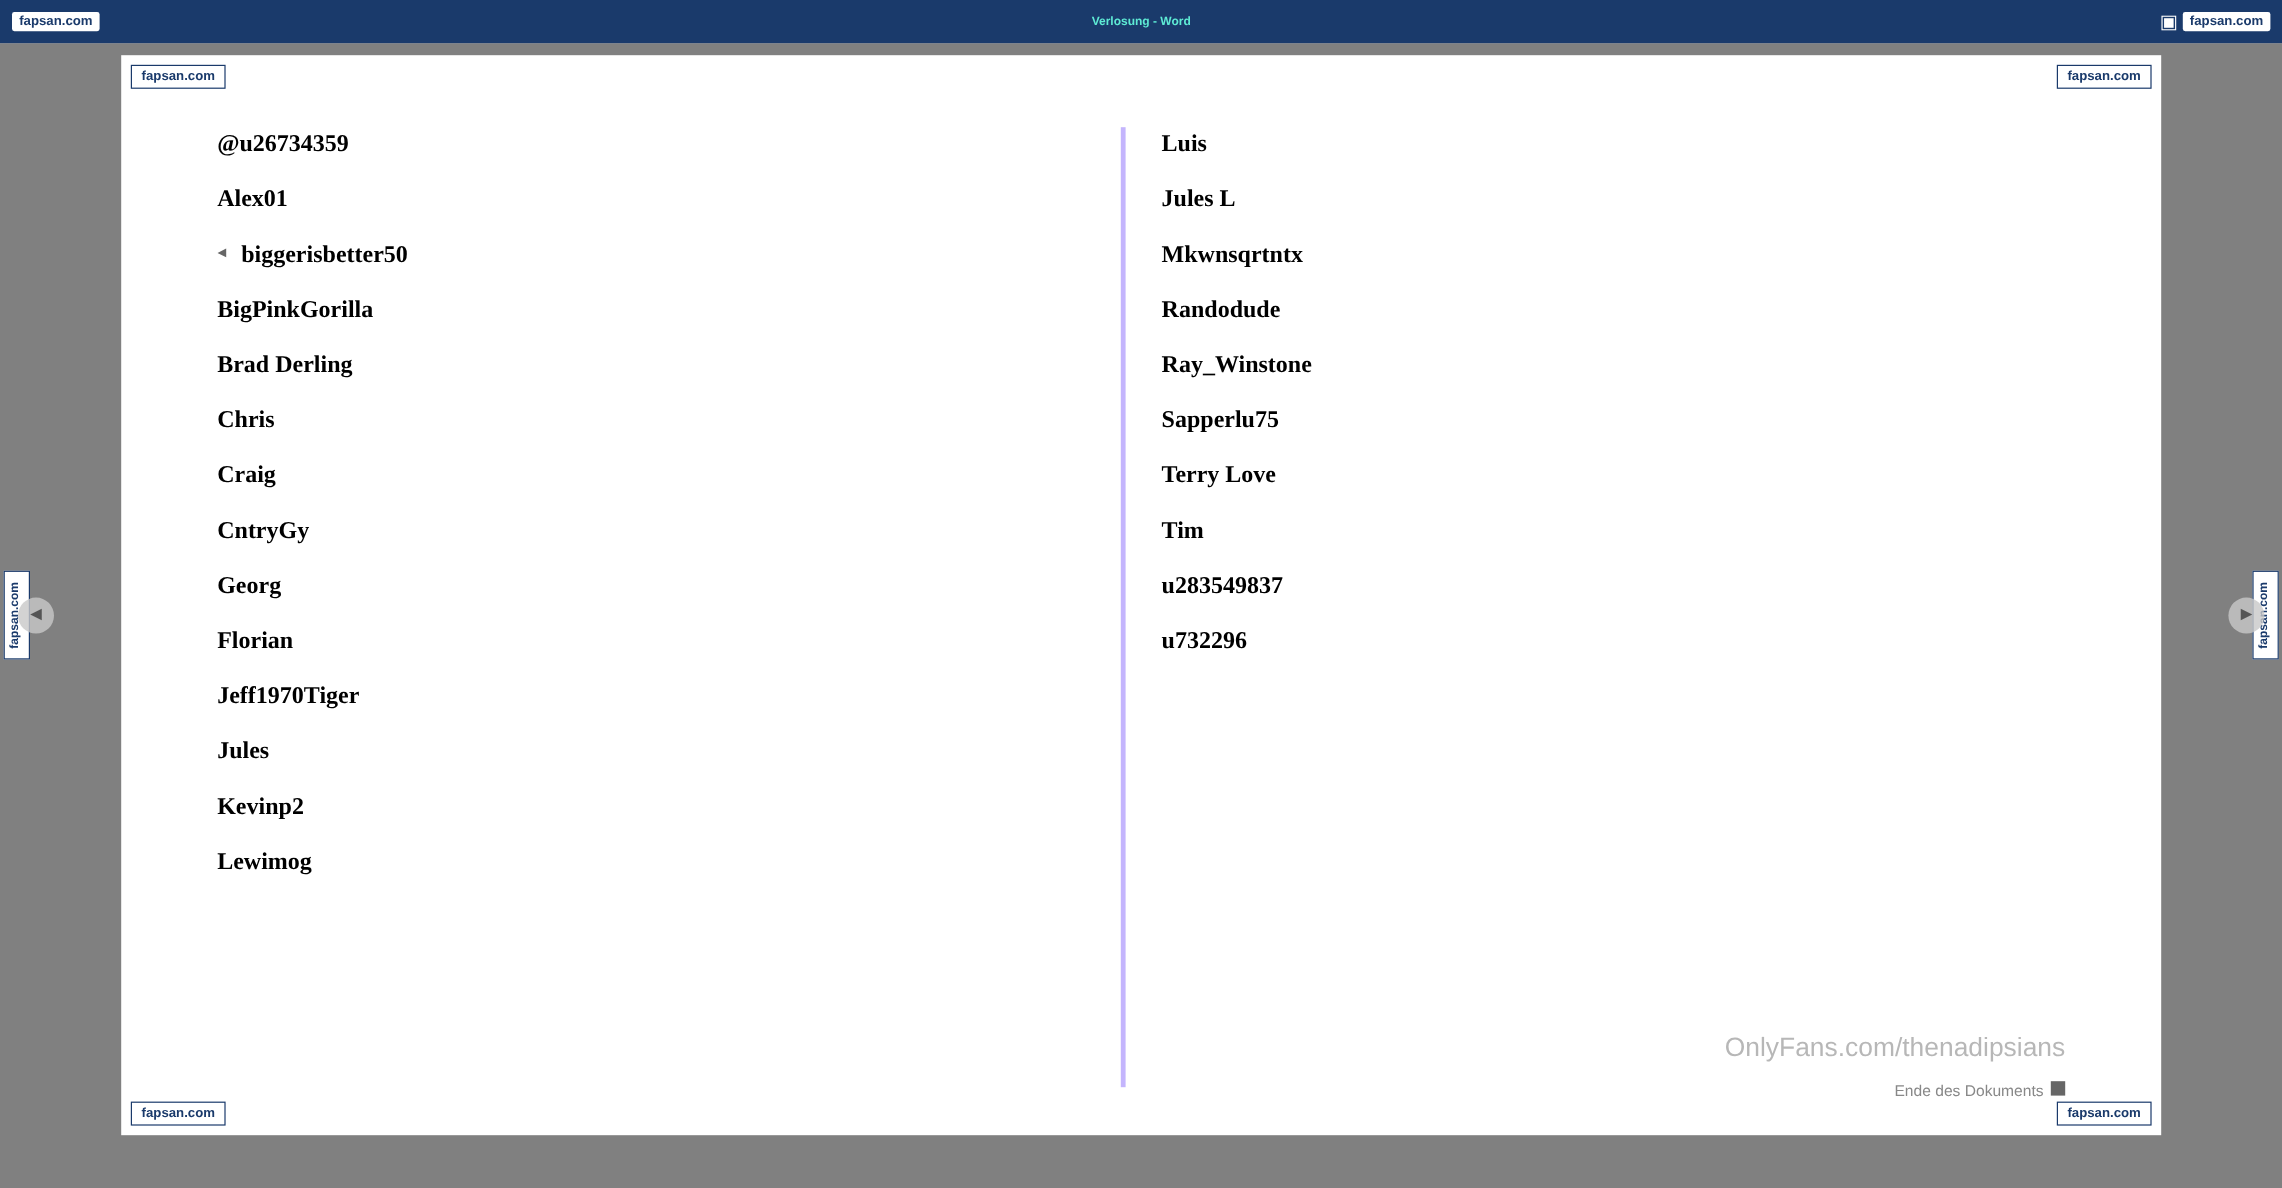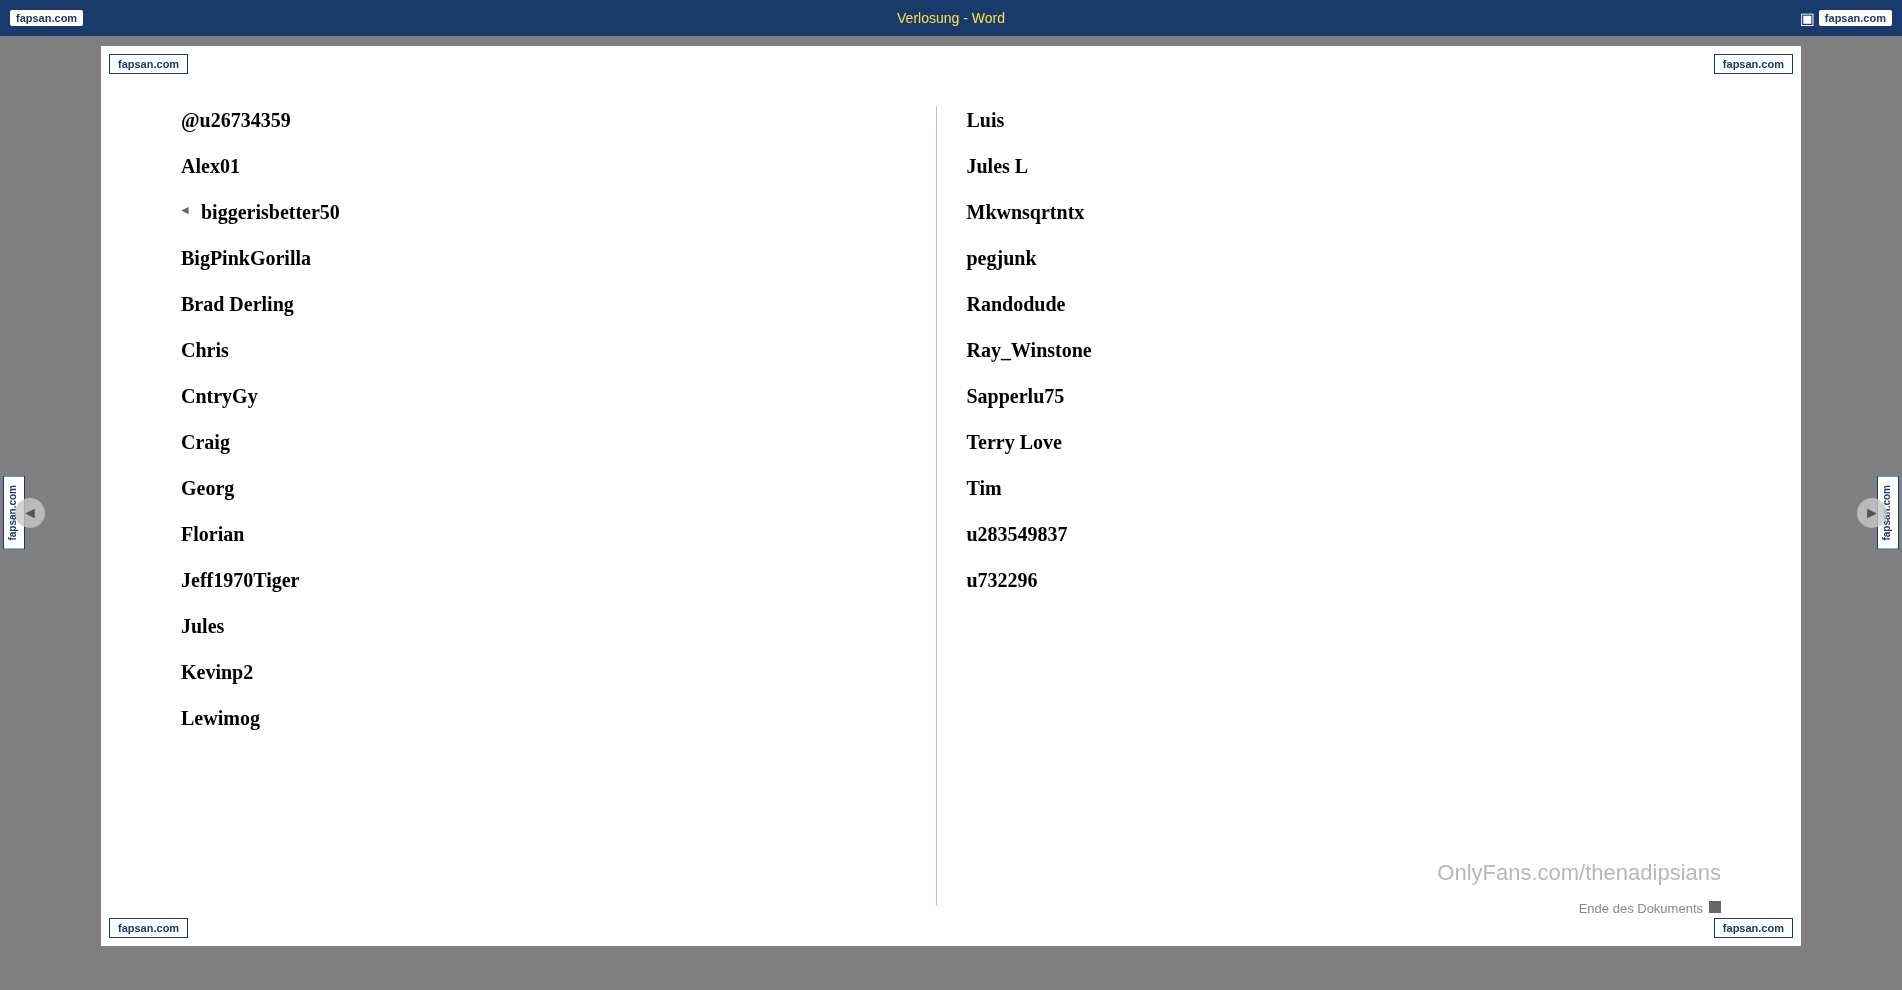--- a/index.html
+++ b/index.html
@@ -23,23 +23,24 @@
       height: 36px;
       background: #1a3a6b;
       display: flex;
       align-items: center;
       justify-content: center;
       position: relative;
       z-index: 10;
     }
 
     .title-bar-center {
-      color: #fde047;
-      font-family: Arial, sans-serif;
-      font-size: 14px;
+      color: #5eead4;
+      font-family: Arial, sans-serif;
+      font-size: 10px;
+      font-weight: bold;
     }
 
     .title-bar-watermark-left {
       position: absolute;
       left: 10px;
       display: flex;
       align-items: center;
       gap: 4px;
     }
 
@@ -192,21 +193,21 @@
     }
 
     .column {
       flex: 1;
       padding-right: 30px;
     }
 
     .column-right {
       flex: 1;
       padding-left: 30px;
-      border-left: 1px solid #c4b5fd;
+      border-left: 4px solid #c4b5fd;
     }
 
     .name-item {
       font-family: 'Times New Roman', Times, serif;
       font-size: 20px;
       font-weight: bold;
       color: #000;
       margin-bottom: 18px;
       line-height: 1.4;
     }
@@ -295,34 +296,33 @@
     <div class="corner-watermark corner-bottom-right">fapsan.com</div>
 
     <div class="columns-container">
       <div class="column" id="column-left">
           <div class="name-item">@u26734359</div>
           <div class="name-item">Alex01</div>
           <div class="name-item name-item-indent">biggerisbetter50</div>
           <div class="name-item">BigPinkGorilla</div>
           <div class="name-item">Brad Derling</div>
           <div class="name-item">Chris</div>
+          <div class="name-item">Craig</div>
           <div class="name-item">CntryGy</div>
-          <div class="name-item">Craig</div>
           <div class="name-item">Georg</div>
           <div class="name-item">Florian</div>
           <div class="name-item">Jeff1970Tiger</div>
           <div class="name-item">Jules</div>
           <div class="name-item">Kevinp2</div>
           <div class="name-item">Lewimog</div>
         </div>
       <div class="column column-right" id="column-right">
           <div class="name-item">Luis</div>
           <div class="name-item">Jules L</div>
           <div class="name-item">Mkwnsqrtntx</div>
-          <div class="name-item">pegjunk</div>
           <div class="name-item">Randodude</div>
           <div class="name-item">Ray_Winstone</div>
           <div class="name-item">Sapperlu75</div>
           <div class="name-item">Terry Love</div>
           <div class="name-item">Tim</div>
           <div class="name-item">u283549837</div>
           <div class="name-item">u732296</div>
         </div>
     </div>
 

